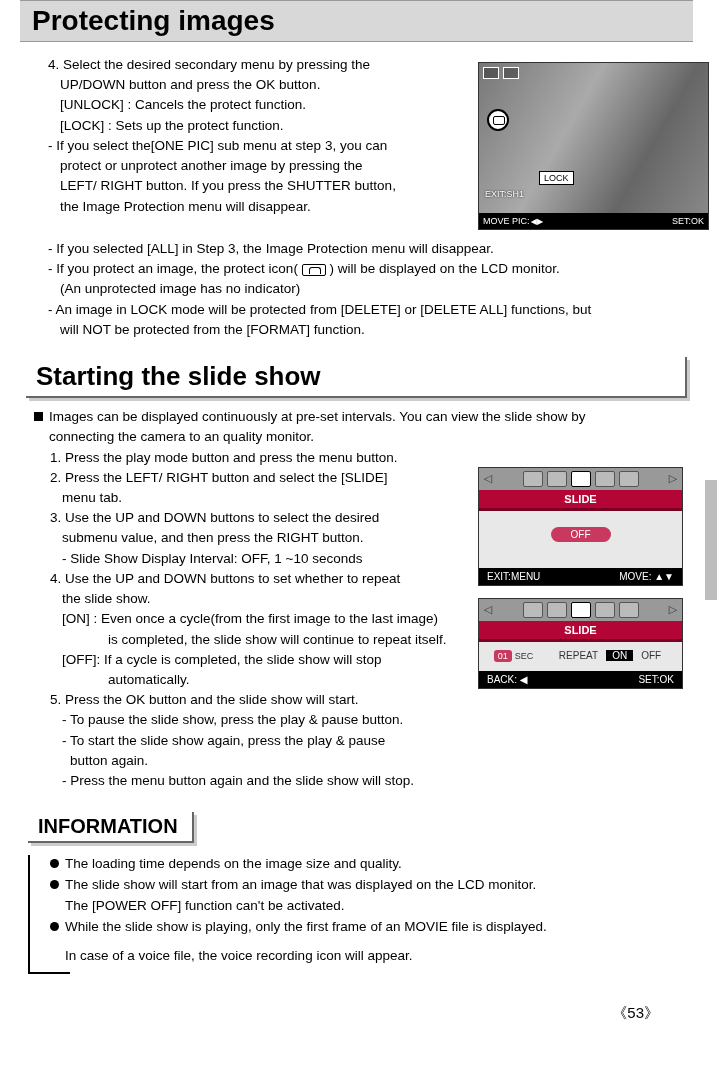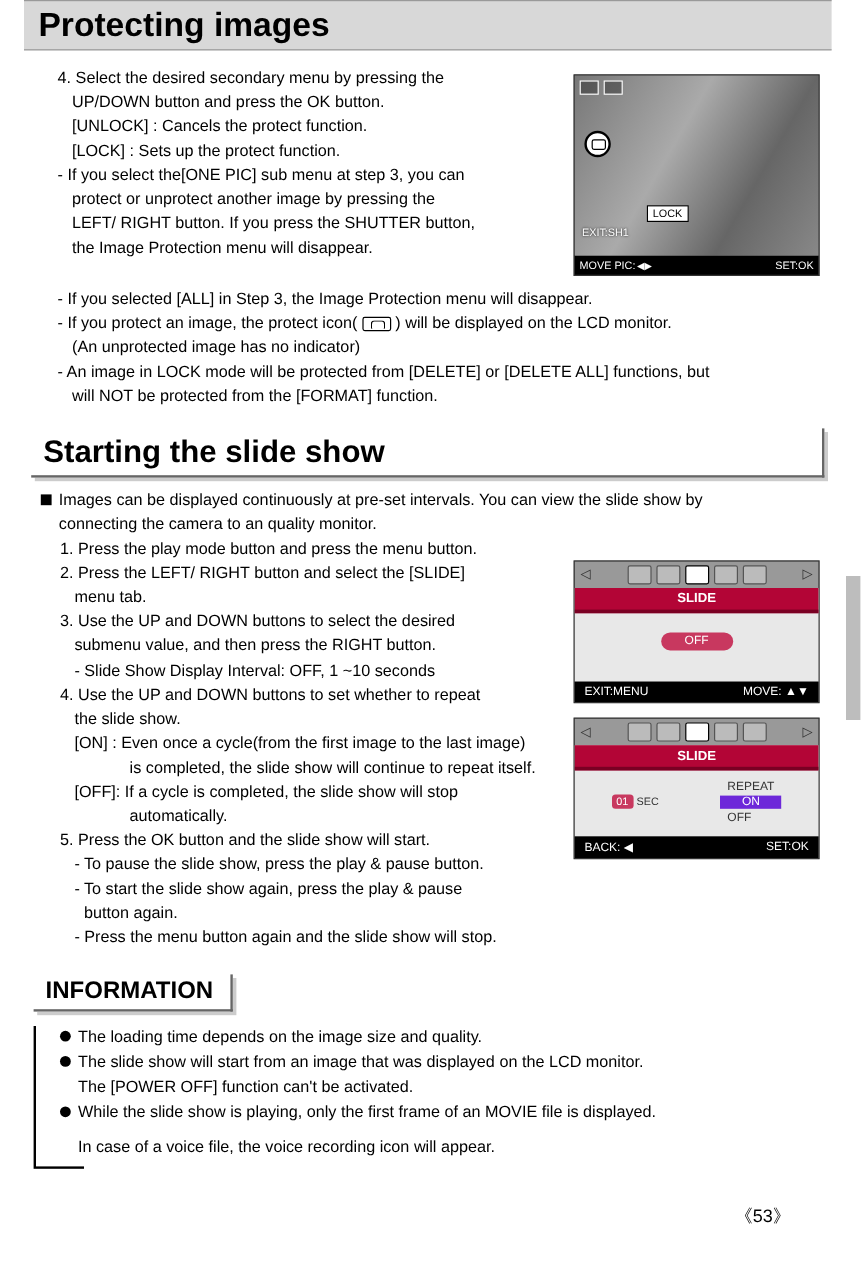--- a/index.html
+++ b/index.html
@@ -69,21 +69,21 @@
     position: relative;
   }
   .protect-icon::after {
     content: ""; position: absolute;
     left: 6px; top: 2px; width: 10px; height: 6px;
     border: 1px solid #000; border-radius: 3px 3px 0 0;
     border-bottom: none;
   }
   
   .lcd {
-    width: 205px;
+    width: 231px;
     border: 1px solid #333;
     font-size: 10px;
     color: #fff;
     position: relative;
     margin-bottom: 10px;
     background: #555;
   }
   .lcd-photo {
     height: 150px;
     background: linear-gradient(120deg, #777 0%, #aaa 40%, #666 70%, #888 100%);
@@ -145,22 +145,22 @@
   }
   .menu-row {
     display: flex; align-items: center; justify-content: center;
     padding: 6px 0; gap: 10px;
   }
   .pill {
     background: #c8385f; color: #fff; padding: 2px 16px;
     border-radius: 10px; font-size: 10px;
     min-width: 60px; text-align: center;
   }
-  .val-stack { display: flex; flex-direction: column; gap: 2px; color: #333; font-size: 10px; text-align: left; }
-  .val-stack .hl { background: #6d28d9; color: #fff; padding: 0 6px; text-align: center; }
+  .val-stack { display: flex; flex-direction: row; gap: 2px; color: #333; font-size: 10px; text-align: left; }
+  .val-stack .hl { background: #000000; color: #fff; padding: 0 6px; text-align: center; }
   .val-stack div { padding: 0 6px; }
   .menu-footer {
     background: #000; color: #fff; display: flex; justify-content: space-between;
     padding: 3px 8px; font-size: 10px;
   }
   .small-pill {
     background: #c8385f; color: #fff; padding: 1px 4px; border-radius: 3px;
     font-size: 9px;
   }
   .info-heading {

